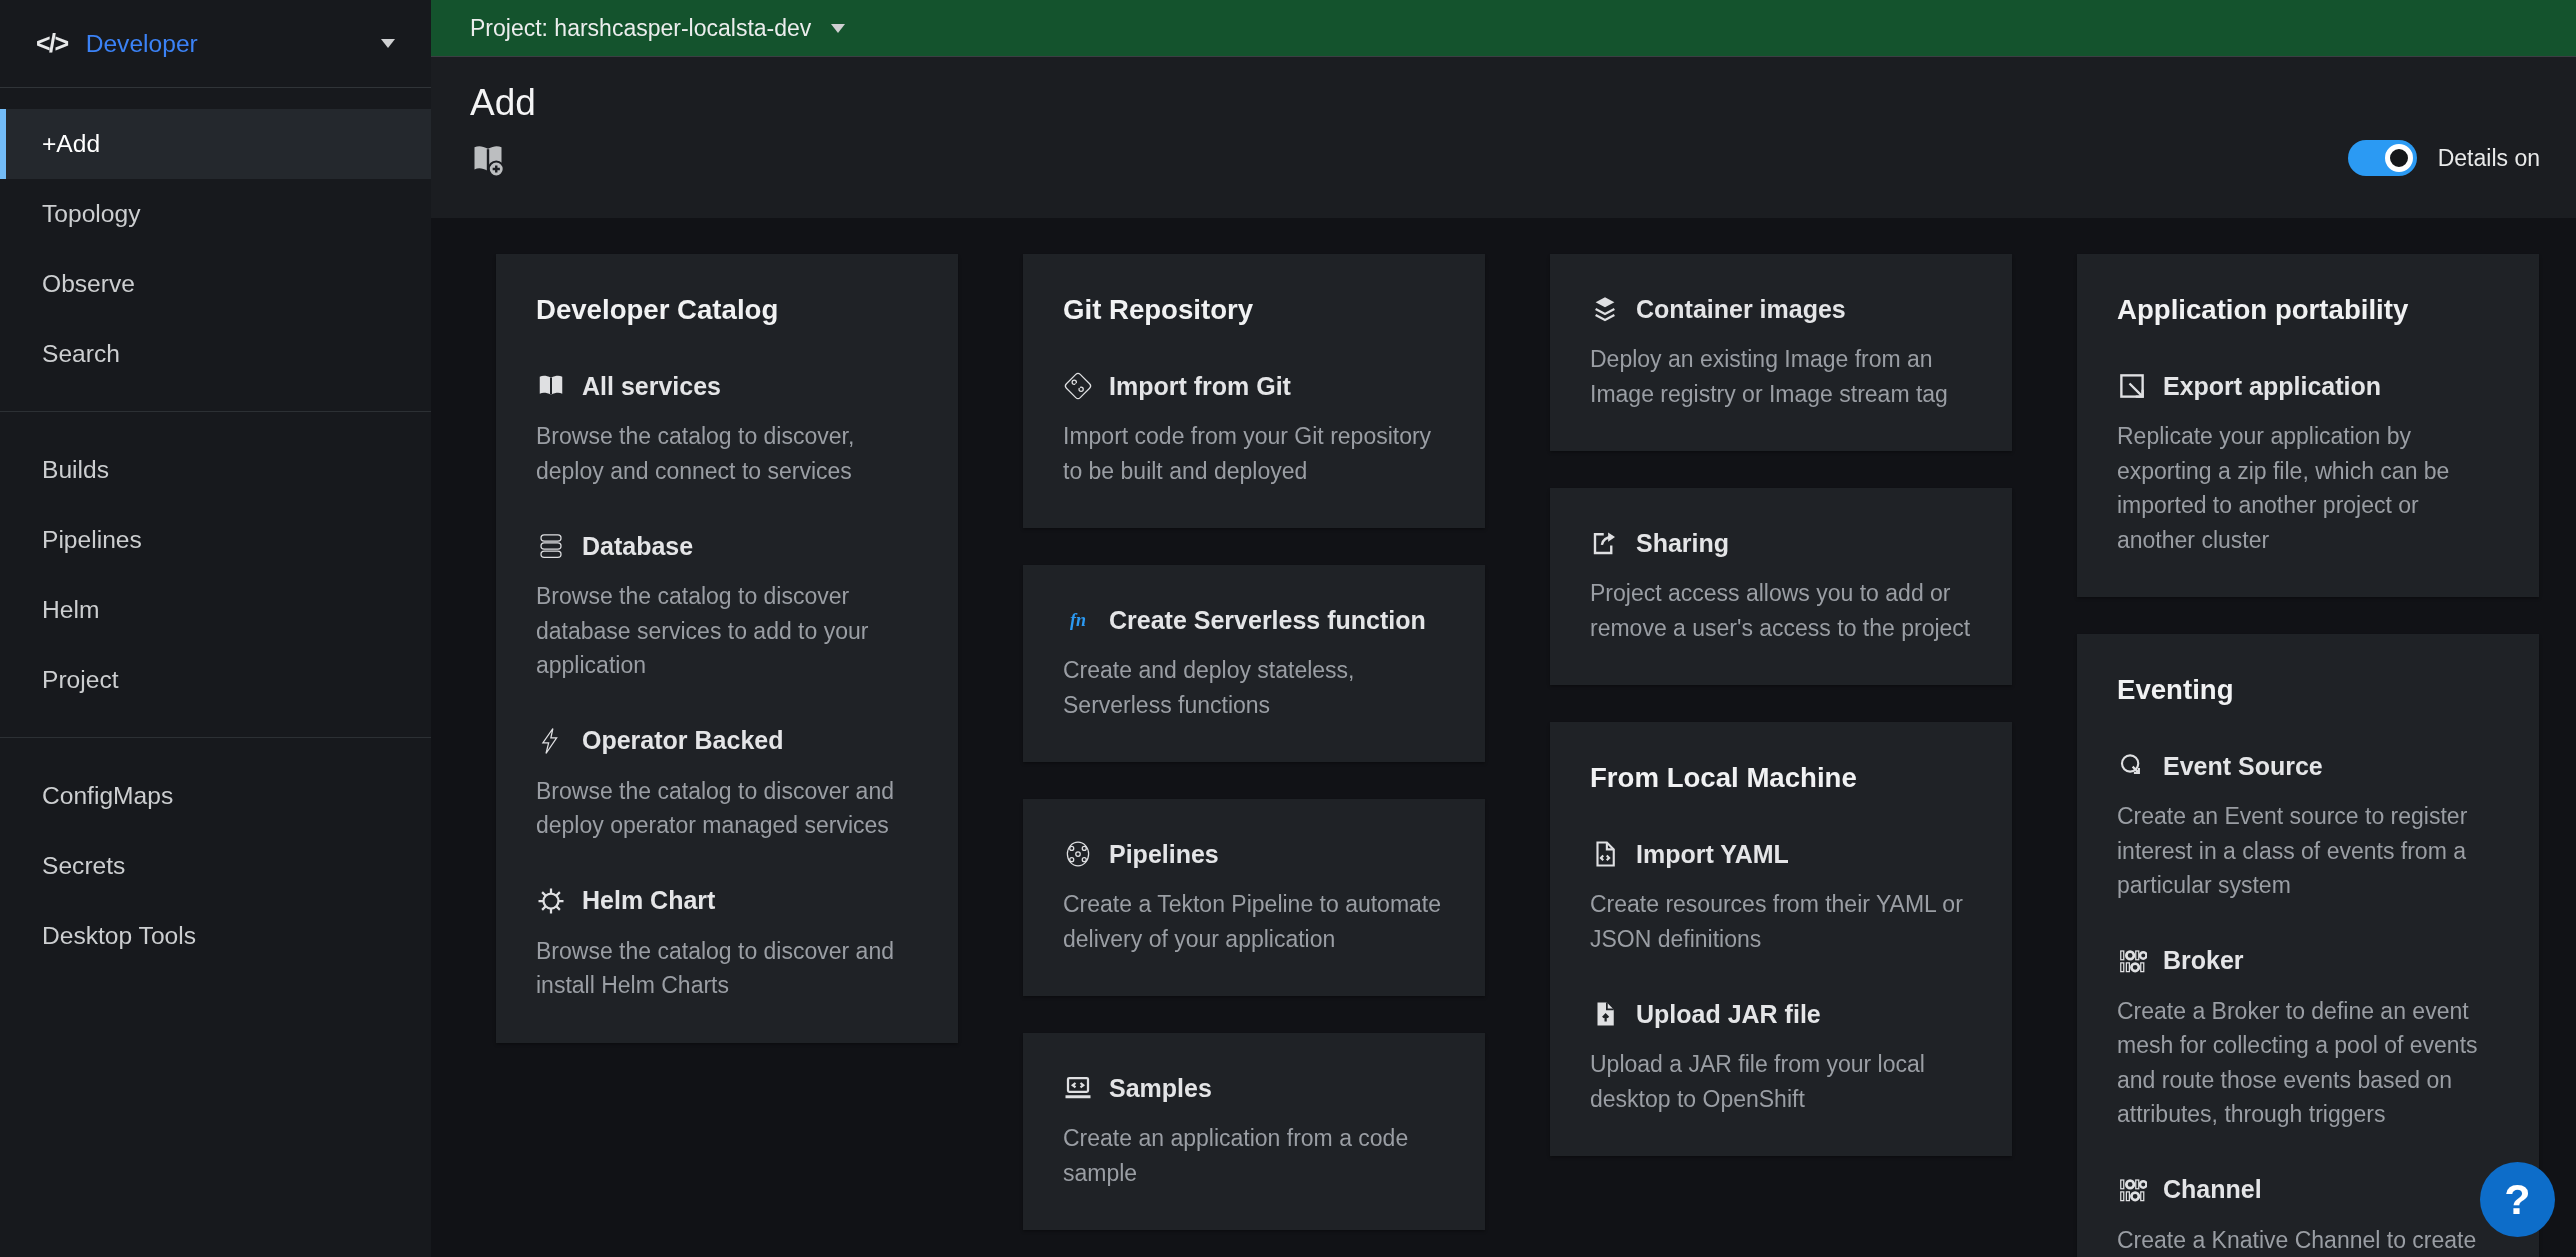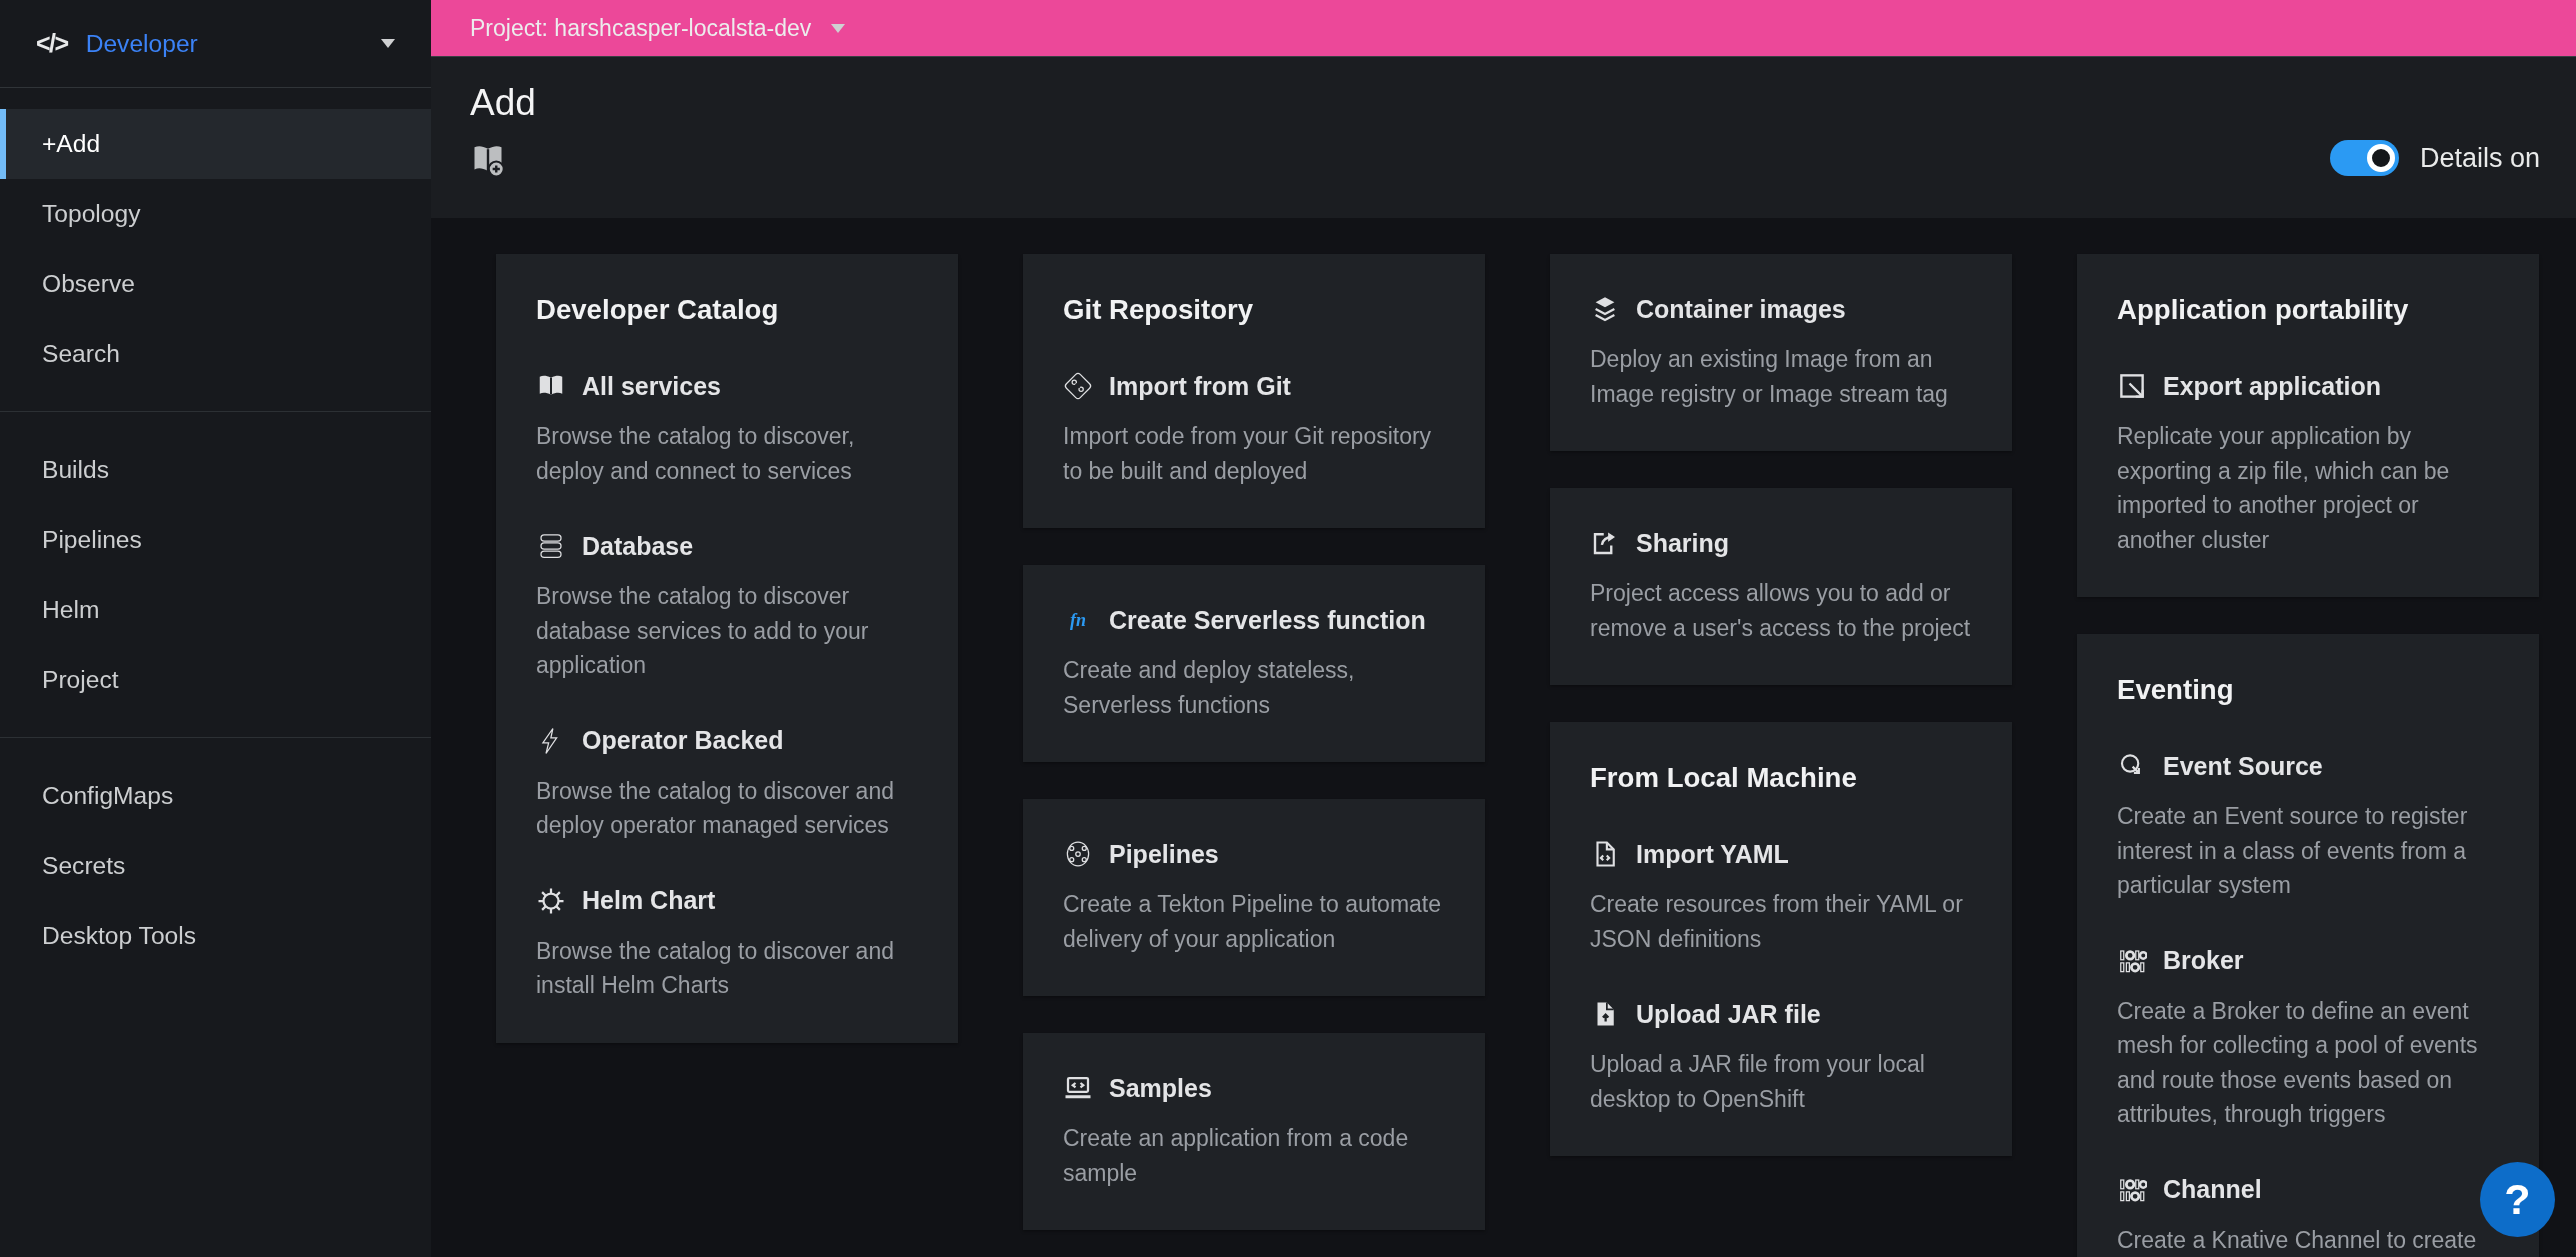--- a/index.html
+++ b/index.html
@@ -6,21 +6,21 @@
   html,body { width:2576px; height:1257px; overflow:hidden; }
   body {
     font-family:"Liberation Sans", sans-serif;
     background:#111216;
     position:relative;
     color:#e0e1e3;
   }
   
   .masthead {
     position:absolute; left:431px; top:0; right:0; height:57px;
-    background:#ec4899; border-bottom:1.5px solid #3b3f43;
+    background:#14532d; border-bottom:1.5px solid #3b3f43;
     display:flex; align-items:center; padding-left:39px;
   }
   .project-selector {
     display:flex; align-items:center; gap:19.4px;
     font-size:23px; color:#eceded; cursor:pointer;
   }
   .caret {
     width:0; height:0;
     border-left:7.5px solid transparent; border-right:7.5px solid transparent;
     border-top:9px solid #cfd0d2;
@@ -59,21 +59,21 @@
     display:flex; align-items:center; gap:21px;
   }
   .switch {
     position:relative; width:69px; height:36px; border-radius:18px;
     background:#2b9af3; cursor:pointer; flex:none;
   }
   .switch .knob {
     position:absolute; right:3.7px; top:3.7px; width:28px; height:28px;
     border-radius:50%; background:#15171a; border:5.2px solid #ffffff;
   }
-  .toggle-label { font-size:27px; color:#e9eaea; }
+  .toggle-label { font-size:23px; color:#e9eaea; }
   
   .content {
     position:absolute; left:431px; top:218px; right:0; bottom:0;
     padding:36px 33px 0 37px; overflow:hidden;
   }
   .columns { display:flex; gap:37px; align-items:flex-start; }
   .col { width:490px; flex:none; display:flex; flex-direction:column; gap:37px;padding-left:28px; }
   .card {
     background:#1f2226; padding:40px; cursor:pointer;
     box-shadow:0 1.5px 3px rgba(0,0,0,.35);

